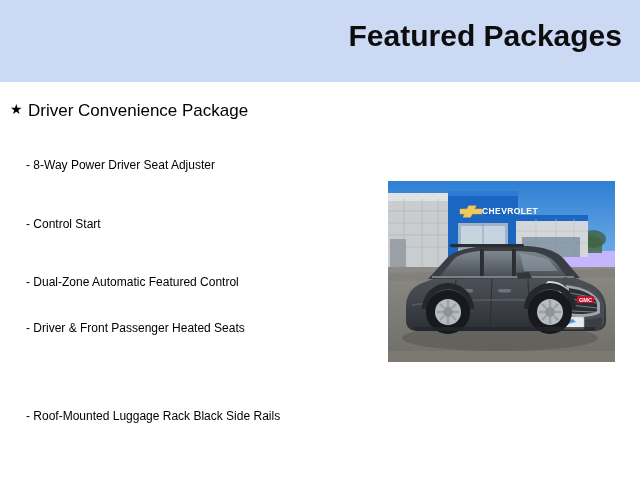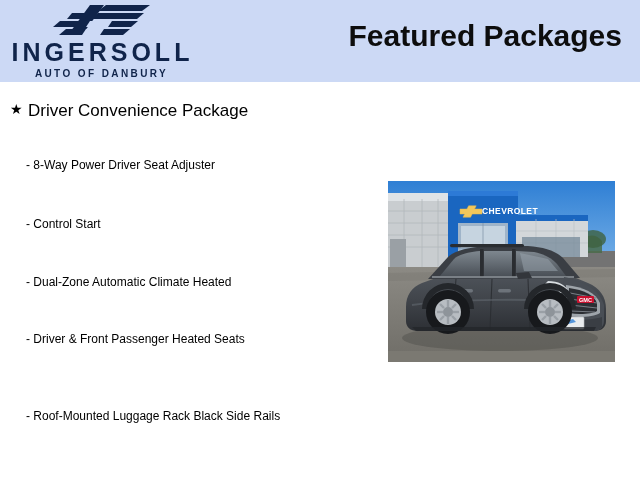--- a/index.html
+++ b/index.html
@@ -120,82 +120,59 @@
     left: 26px;
     width: 320px;
     font-size: 12px;
     color: #000000;
     line-height: 1.30;
   }
 
   .feature-item.i0 { top: 76px; }
   .feature-item.i1 { top: 135px; }
   .feature-item.i2 { top: 193px; }
-  .feature-item.i3 { top: 250px; }
+  .feature-item.i3 { top: 239px; }
   .feature-item.i4 { top: 327px; }
 
   
   .vehicle-photo {
     position: absolute;
     left: 388px;
     top: 99px;
     width: 227px;
     height: 181px;
     overflow: hidden;
-    background: #737373;
+    background: #c4b5fd;
   }
   .vehicle-photo svg {
     display: block;
     width: 227px;
     height: 181px;
   }
 </style>
 </head>
 <body>
 
 <div class="header-band">
 
-  <div class="brand-block">
-
-    <div class="brand-emblem">
-      <svg viewBox="0 0 110 34" width="110" height="34" aria-hidden="true">
-        <g fill="#10244a">
-          <path d="M60 1 L104 1 L96 7 L52 7 Z"></path>
-          <path d="M52 9 L98 9 L91 15 L45 15 Z"></path>
-          <path d="M14 17 L92 17 L85 23 L7 23 Z"></path>
-          <path d="M20 25 L84 25 L77 31 L13 31 Z"></path>
-          <path d="M44 1 L58 1 L36 31 L22 31 Z"></path>
-          <path d="M26 9 L44 9 L39 15 L21 15 Z"></path>
-        </g>
-        <g fill="#ccd9f5">
-          <path d="M44 17 L66 17 L62 23 L40 23 Z"></path>
-          <path d="M40 25 L58 25 L54 31 L36 31 Z"></path>
-        </g>
-      </svg>
-    </div>
-
-    <div class="brand-wordmark">INGERSOLL</div>
-
-    <div class="brand-subwordmark">AUTO OF DANBURY</div>
-  </div>
 
   <div class="header-title">Featured Packages</div>
 </div>
 
 <div class="content">
 
   <div class="bullet-list">
 
     <div class="package-heading">
       <span class="star-bullet">★</span><span>Driver Convenience Package</span>
     </div>
 
     <div class="feature-item i0">- 8-Way Power Driver Seat Adjuster</div>
     <div class="feature-item i1">- Control Start</div>
-    <div class="feature-item i2">- Dual-Zone Automatic Climate Heated</div>
+    <div class="feature-item i2">- Dual-Zone Automatic Featured Control</div>
     <div class="feature-item i3">- Driver &amp; Front Passenger Heated Seats</div>
     <div class="feature-item i4">- Roof-Mounted Luggage Rack Black Side Rails</div>
   </div>
 
   <div class="vehicle-photo">
     <svg viewBox="0 0 227 181" width="227" height="181" aria-hidden="true">
       <defs>
         <linearGradient id="skyGrad" x1="0" y1="0" x2="0" y2="1">
           <stop offset="0%" stop-color="#2f7fd4"></stop>
           <stop offset="100%" stop-color="#6aa8e4"></stop>

